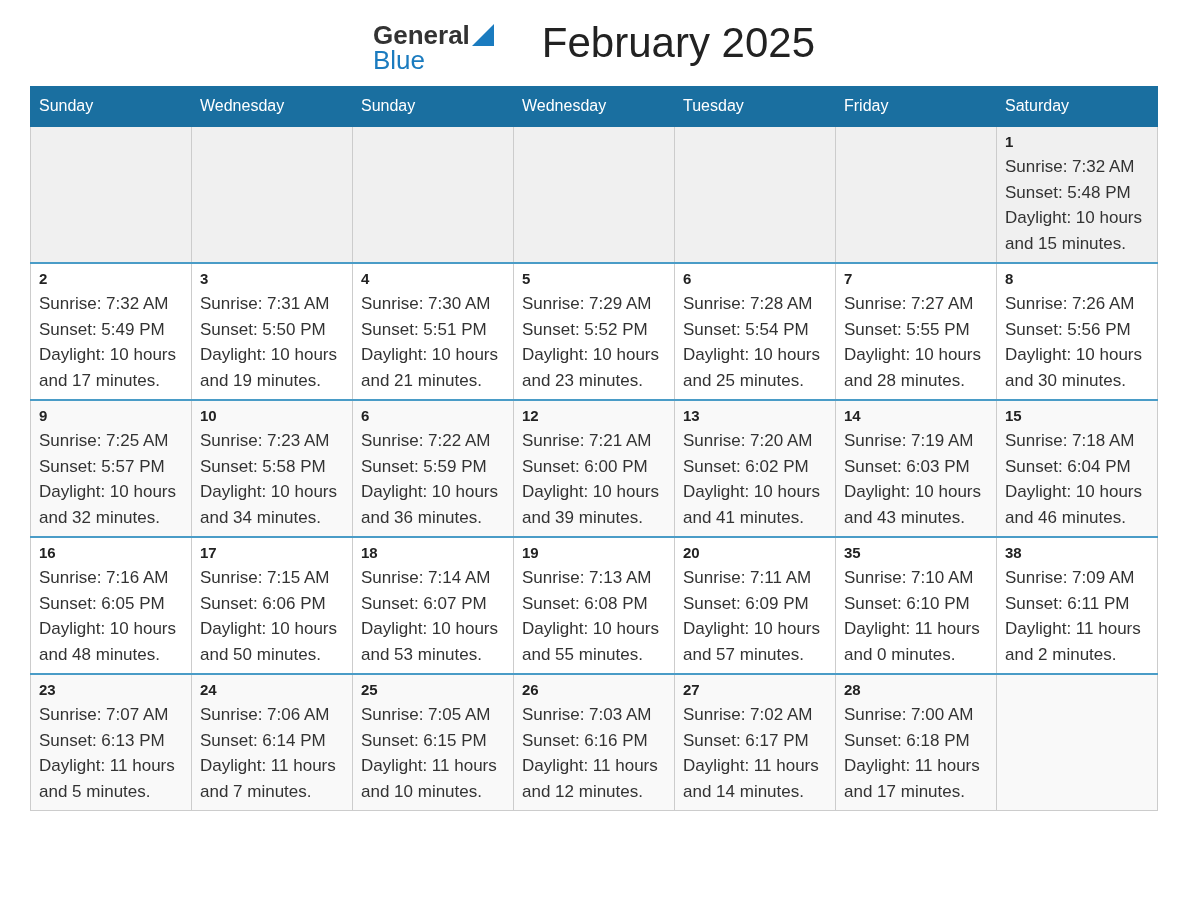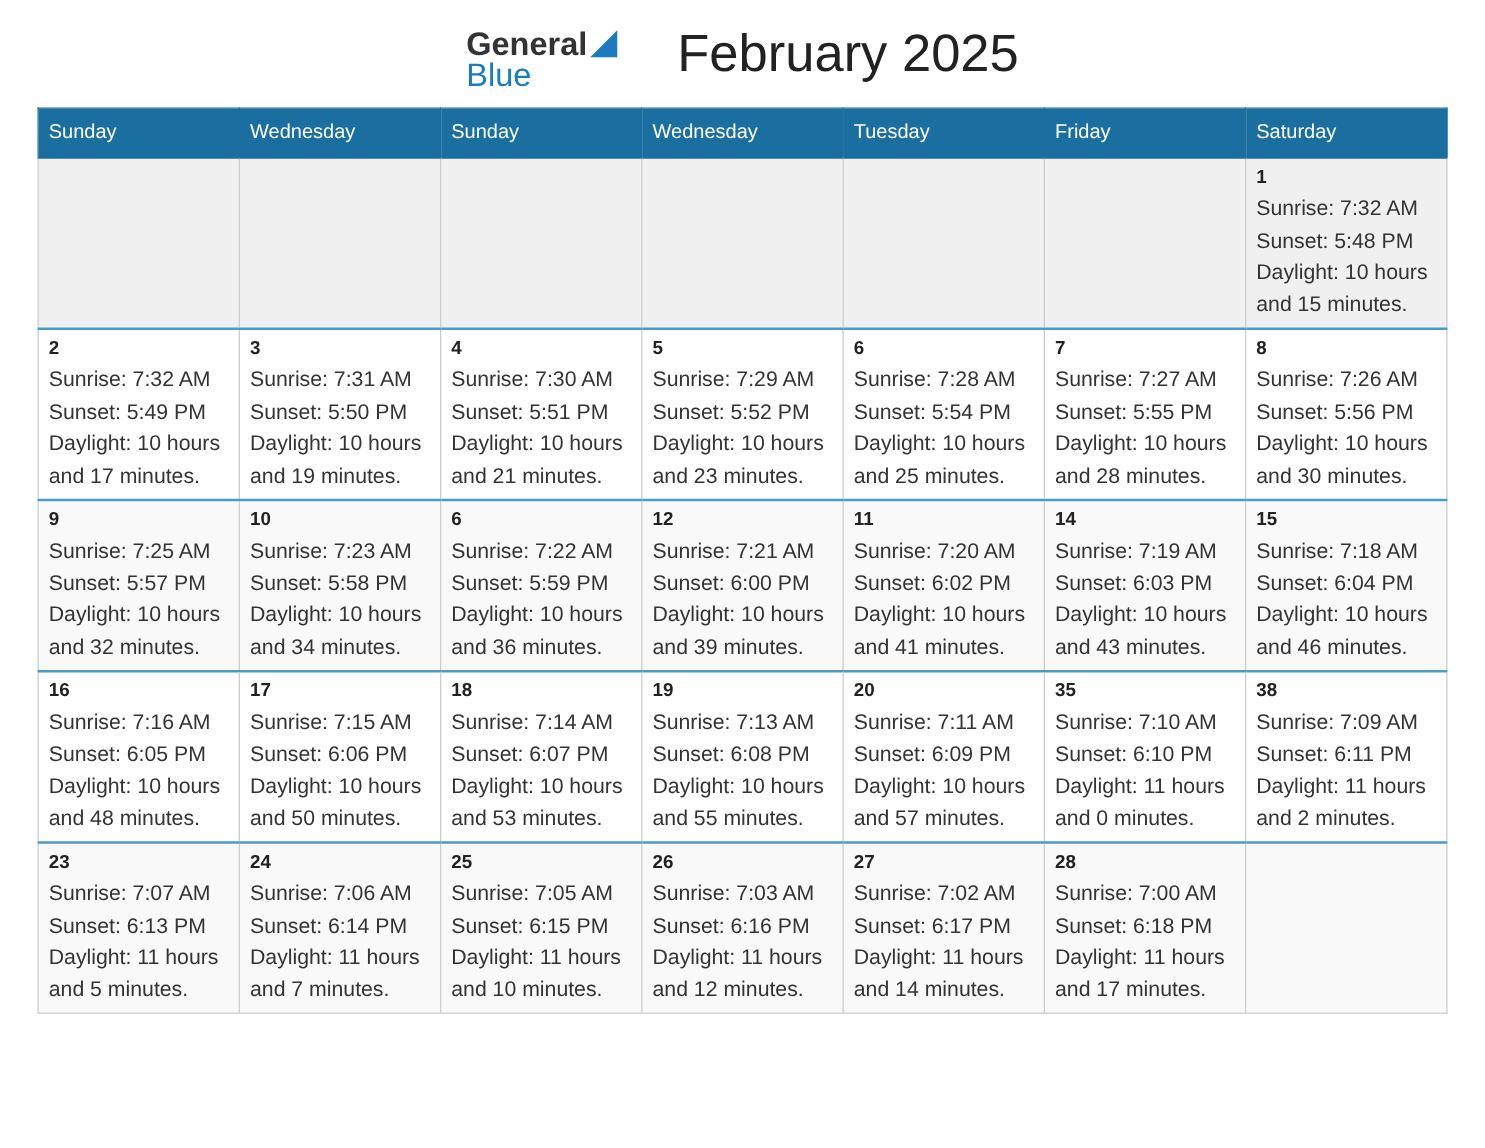--- a/index.html
+++ b/index.html
@@ -186,21 +186,21 @@
         </td>
         <td>
           <div class="day-num">6</div>
           <div class="day-info">Sunrise: 7:22 AM<br>Sunset: 5:59 PM<br>Daylight: 10 hours and 36 minutes.</div>
         </td>
         <td>
           <div class="day-num">12</div>
           <div class="day-info">Sunrise: 7:21 AM<br>Sunset: 6:00 PM<br>Daylight: 10 hours and 39 minutes.</div>
         </td>
         <td>
-          <div class="day-num">11</div>
+          <div class="day-num">13</div>
           <div class="day-info">Sunrise: 7:20 AM<br>Sunset: 6:02 PM<br>Daylight: 10 hours and 41 minutes.</div>
         </td>
         <td>
           <div class="day-num">14</div>
           <div class="day-info">Sunrise: 7:19 AM<br>Sunset: 6:03 PM<br>Daylight: 10 hours and 43 minutes.</div>
         </td>
         <td>
           <div class="day-num">15</div>
           <div class="day-info">Sunrise: 7:18 AM<br>Sunset: 6:04 PM<br>Daylight: 10 hours and 46 minutes.</div>
         </td>

